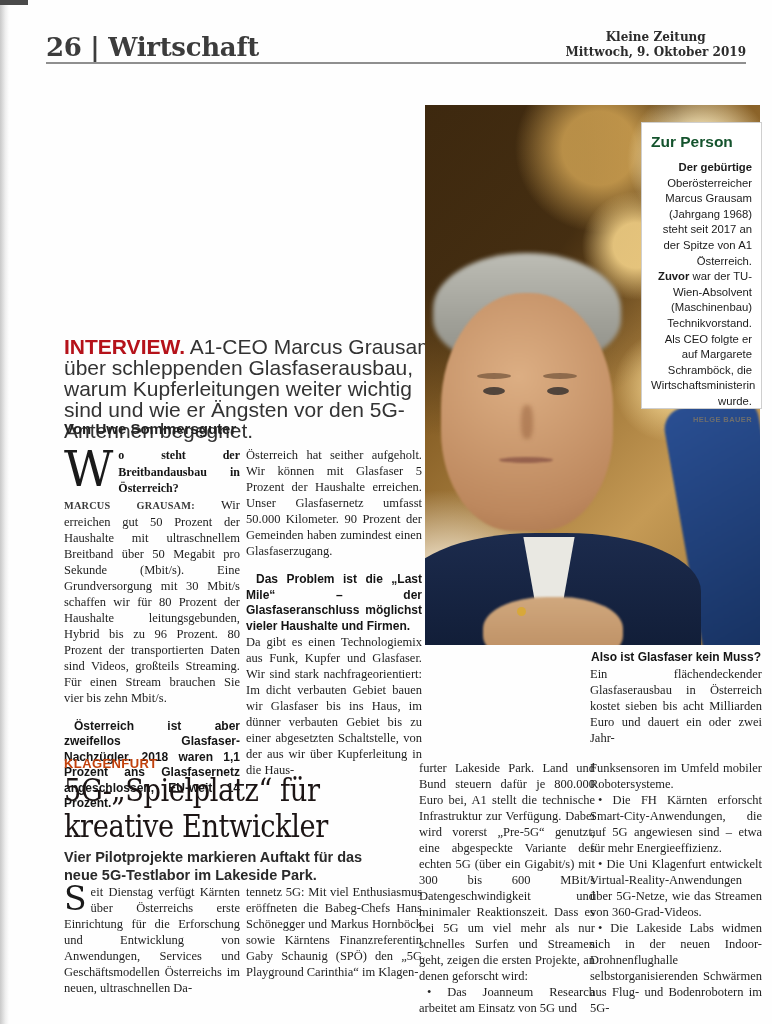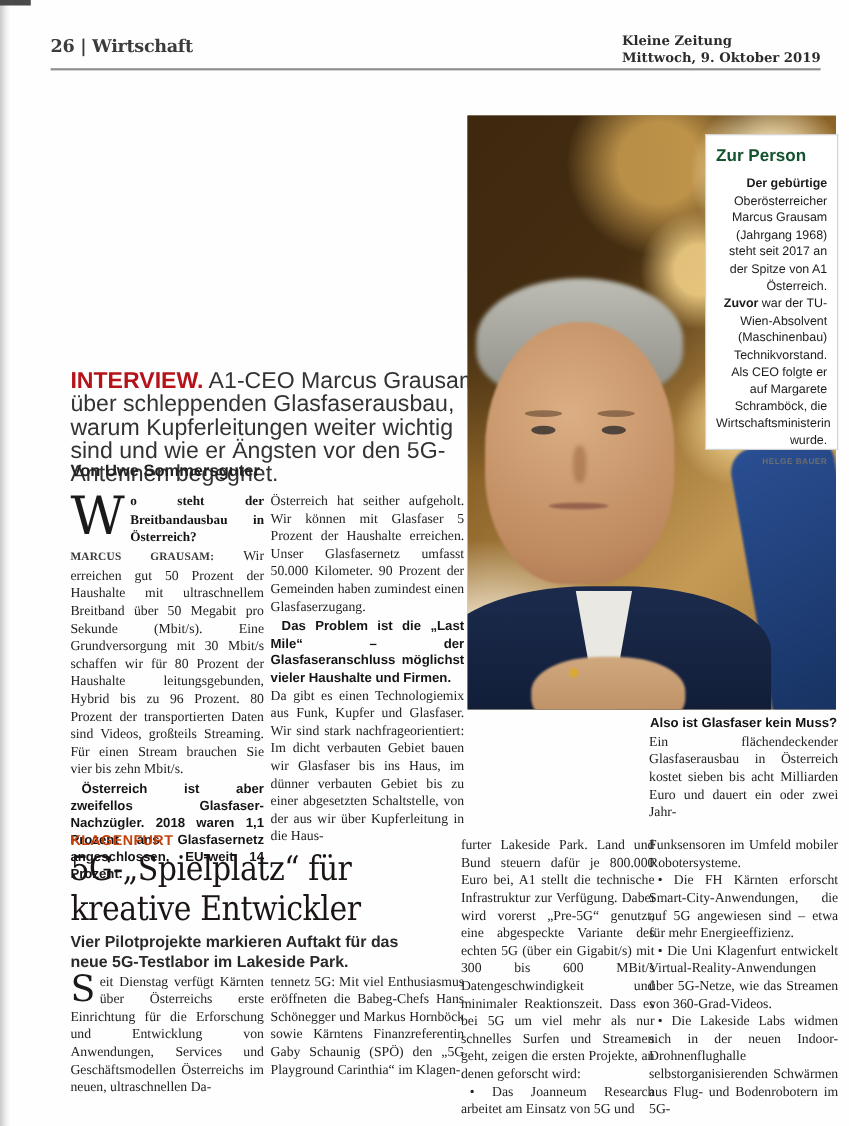--- a/index.html
+++ b/index.html
@@ -8,22 +8,22 @@
     background:#fefefe;overflow:hidden;
     font-family:"Liberation Sans",sans-serif;color:#1c1c1c;
   }
   
   .edge-left{position:absolute;left:0;top:0;width:9px;height:1024px;
     background:linear-gradient(to right,#c9c9c9,#efefef 60%,rgba(255,255,255,0));}
   .edge-notch{position:absolute;left:0;top:0;width:28px;height:5px;background:#4a4a4a;}
 
   
   .hdr-section{position:absolute;left:46px;top:32px;
-    font-family:"DejaVu Serif",serif;font-weight:700;font-size:16px;color:#3c3c3c;letter-spacing:-.3px;}
-  .hdr-right{position:absolute;right:26px;top:30px;text-align:left;
+    font-family:"DejaVu Serif",serif;font-weight:700;font-size:26px;color:#3c3c3c;letter-spacing:-.3px;}
+  .hdr-right{position:absolute;right:26px;top:30px;text-align:center;
     font-family:"DejaVu Serif",serif;font-weight:700;font-size:12px;line-height:15px;color:#2c2c2c;}
   .hdr-rule{position:absolute;left:46px;top:62px;width:700px;height:2px;background:#8f8f8f;}
 
   
   .headline{position:absolute;left:64px;top:98px;width:372px;
     font-family:"DejaVu Serif",serif;color:#17100f;}
   .headline .hl{font-size:45px;line-height:57px;white-space:nowrap;
     transform:scaleX(.85);transform-origin:left center;font-weight:400;letter-spacing:-1px;}
   .headline .hl.bold{font-weight:700;transform:scaleX(.8);}
 
@@ -72,21 +72,21 @@
   .person-box p{margin:0;font-size:11.3px;line-height:15.6px;color:#1b1b1b;text-align:right;}
   .person-box .credit{display:block;text-align:right;font-size:7.5px;font-weight:700;
     color:#6e6e6e;letter-spacing:.4px;margin-top:5px;}
 
   
   .col{position:absolute;width:176px;}
   .serif,.col p.serif{font-family:"Liberation Serif",serif;font-size:12.5px;line-height:16px;
     text-align:justify;color:#222;margin:0;}
   .q{font-size:12px;line-height:15.5px;font-weight:700;color:#141414;text-align:justify;margin:0;}
   .q.indent{text-indent:10px;}
-  .q.spaced{margin-top:3px;}
+  .q.spaced{margin-top:13px;}
   .serif-inline{font-family:"Liberation Serif",serif;font-size:12.5px;}
   .speaker{font-size:10.3px;font-weight:700;letter-spacing:.2px;color:#3a3a3a;}
   .dropcap{float:left;font-family:"DejaVu Serif",serif;font-weight:400;
     font-size:48px;line-height:40px;padding:2px 5px 0 0;color:#1a1a1a;}
   .dropcap.small{font-size:33px;line-height:28px;padding:1px 4px 0 0;}
   .bullet{text-indent:8px;}
 
   
   .a2-kicker{position:absolute;left:64px;top:756px;font-size:13px;font-weight:700;
     color:#c2410c;letter-spacing:.4px;}

